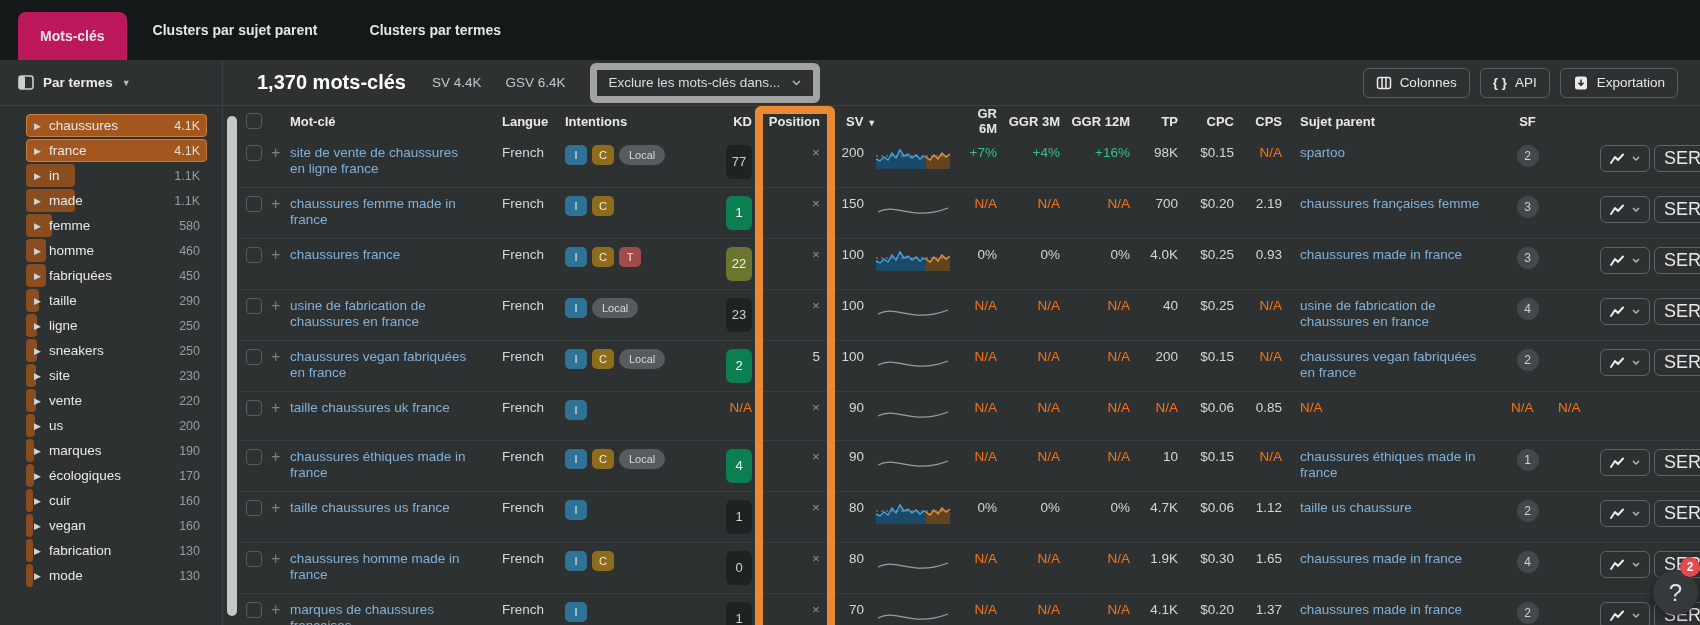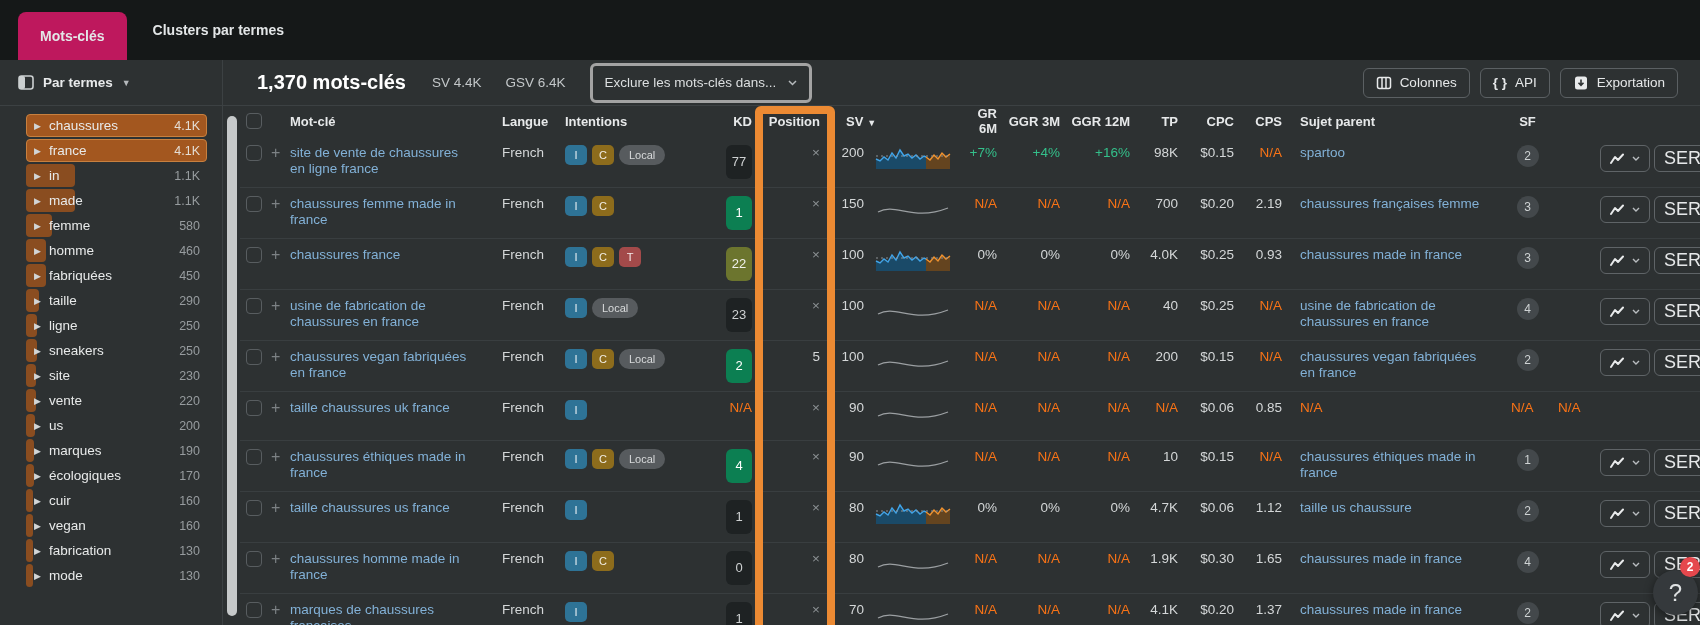--- a/index.html
+++ b/index.html
@@ -29,21 +29,21 @@
   .term-count { position:absolute; right:22px; top:0; height:25px; display:flex; align-items:center; font-size:12.5px; color:#979c9f; }
   .term.sel .term-count { color:#e4ddd4; }
 
   
   .tscroll { position:absolute; left:227px; top:116px; width:10px; height:500px; border-radius:5px; background:#c6c9ca; }
 
   
   .main-toolbar { position:absolute; left:240px; top:60px; width:1460px; height:45px; display:flex; align-items:center; padding:0 22px 0 17px; }
   .kw-count { font-size:20px; font-weight:700; color:#ffffff; margin-right:26px; }
   .kw-stat { font-size:13.5px; color:#c3c7c9; margin-right:24px; }
-  .select-box { height:40px; border:3px solid #a3a3a3; border-radius:6px; display:flex; align-items:center; gap:12px; padding:0 12px; font-size:13.5px; color:#dcdfe0; cursor:pointer; }
+  .select-box { height:40px; border:7px solid #a3a3a3; border-radius:6px; display:flex; align-items:center; gap:12px; padding:0 12px; font-size:13.5px; color:#dcdfe0; cursor:pointer; }
   .spacer { flex:1; }
   .tbtn { height:30px; border:1px solid #5b6063; border-radius:6px; display:flex; align-items:center; gap:8px; padding:0 12px; font-size:13.5px; color:#e6e8e9; margin-left:10px; cursor:pointer; background:transparent; }
 
   
   .grid { display:grid; grid-template-columns:50px 196px 74px 154px 42px 78px 38px 88px 45px 63px 70px 48px 56px 48px 215px 45px 62px 76px; }
   .thead { position:absolute; left:240px; top:105px; width:1460px; height:32px; align-items:center; font-size:13px; font-weight:700; color:#e7e9ea; }
   .tbody { position:absolute; left:240px; top:137px; width:1460px; }
   .trow { align-items:flex-start; border-top:1px solid #393e40; padding:8px 0; font-size:13.5px; line-height:16px; }
   .trow:first-child { border-top:none; }
   .cell { display:block; }
@@ -84,20 +84,21 @@
 
   
   .help { position:absolute; left:1653px; top:570px; width:45px; height:45px; border-radius:50%; background:#35393c; box-shadow:0 2px 10px rgba(0,0,0,.45); display:flex; align-items:center; justify-content:center; font-size:24px; color:#dfe2e3; z-index:6; cursor:pointer; }
   .help-badge { position:absolute; left:1680px; top:557px; width:20px; height:20px; border-radius:50%; background:#e5484d; color:#fff; font-size:12px; font-weight:700; display:flex; align-items:center; justify-content:center; z-index:7; }
 </style>
 </head>
 <body>
 
 <div class="tabbar">
   <div class="tab active">Mots-clés</div>
+  <div class="tab">Clusters par sujet parent</div>
   <div class="tab">Clusters par termes</div>
 </div>
 
 <div class="side-toolbar">
   <svg width="16" height="15" viewBox="0 0 16 15">
       <rect x="1" y="1" width="14" height="13" rx="2.5" fill="none" stroke="#ccd0d1" stroke-width="1.6"></rect>
       <rect x="1" y="1" width="6" height="13" rx="2" fill="#ccd0d1"></rect>
     </svg>
   <span class="lbl">Par termes</span>
   <span class="caret">▼</span>

